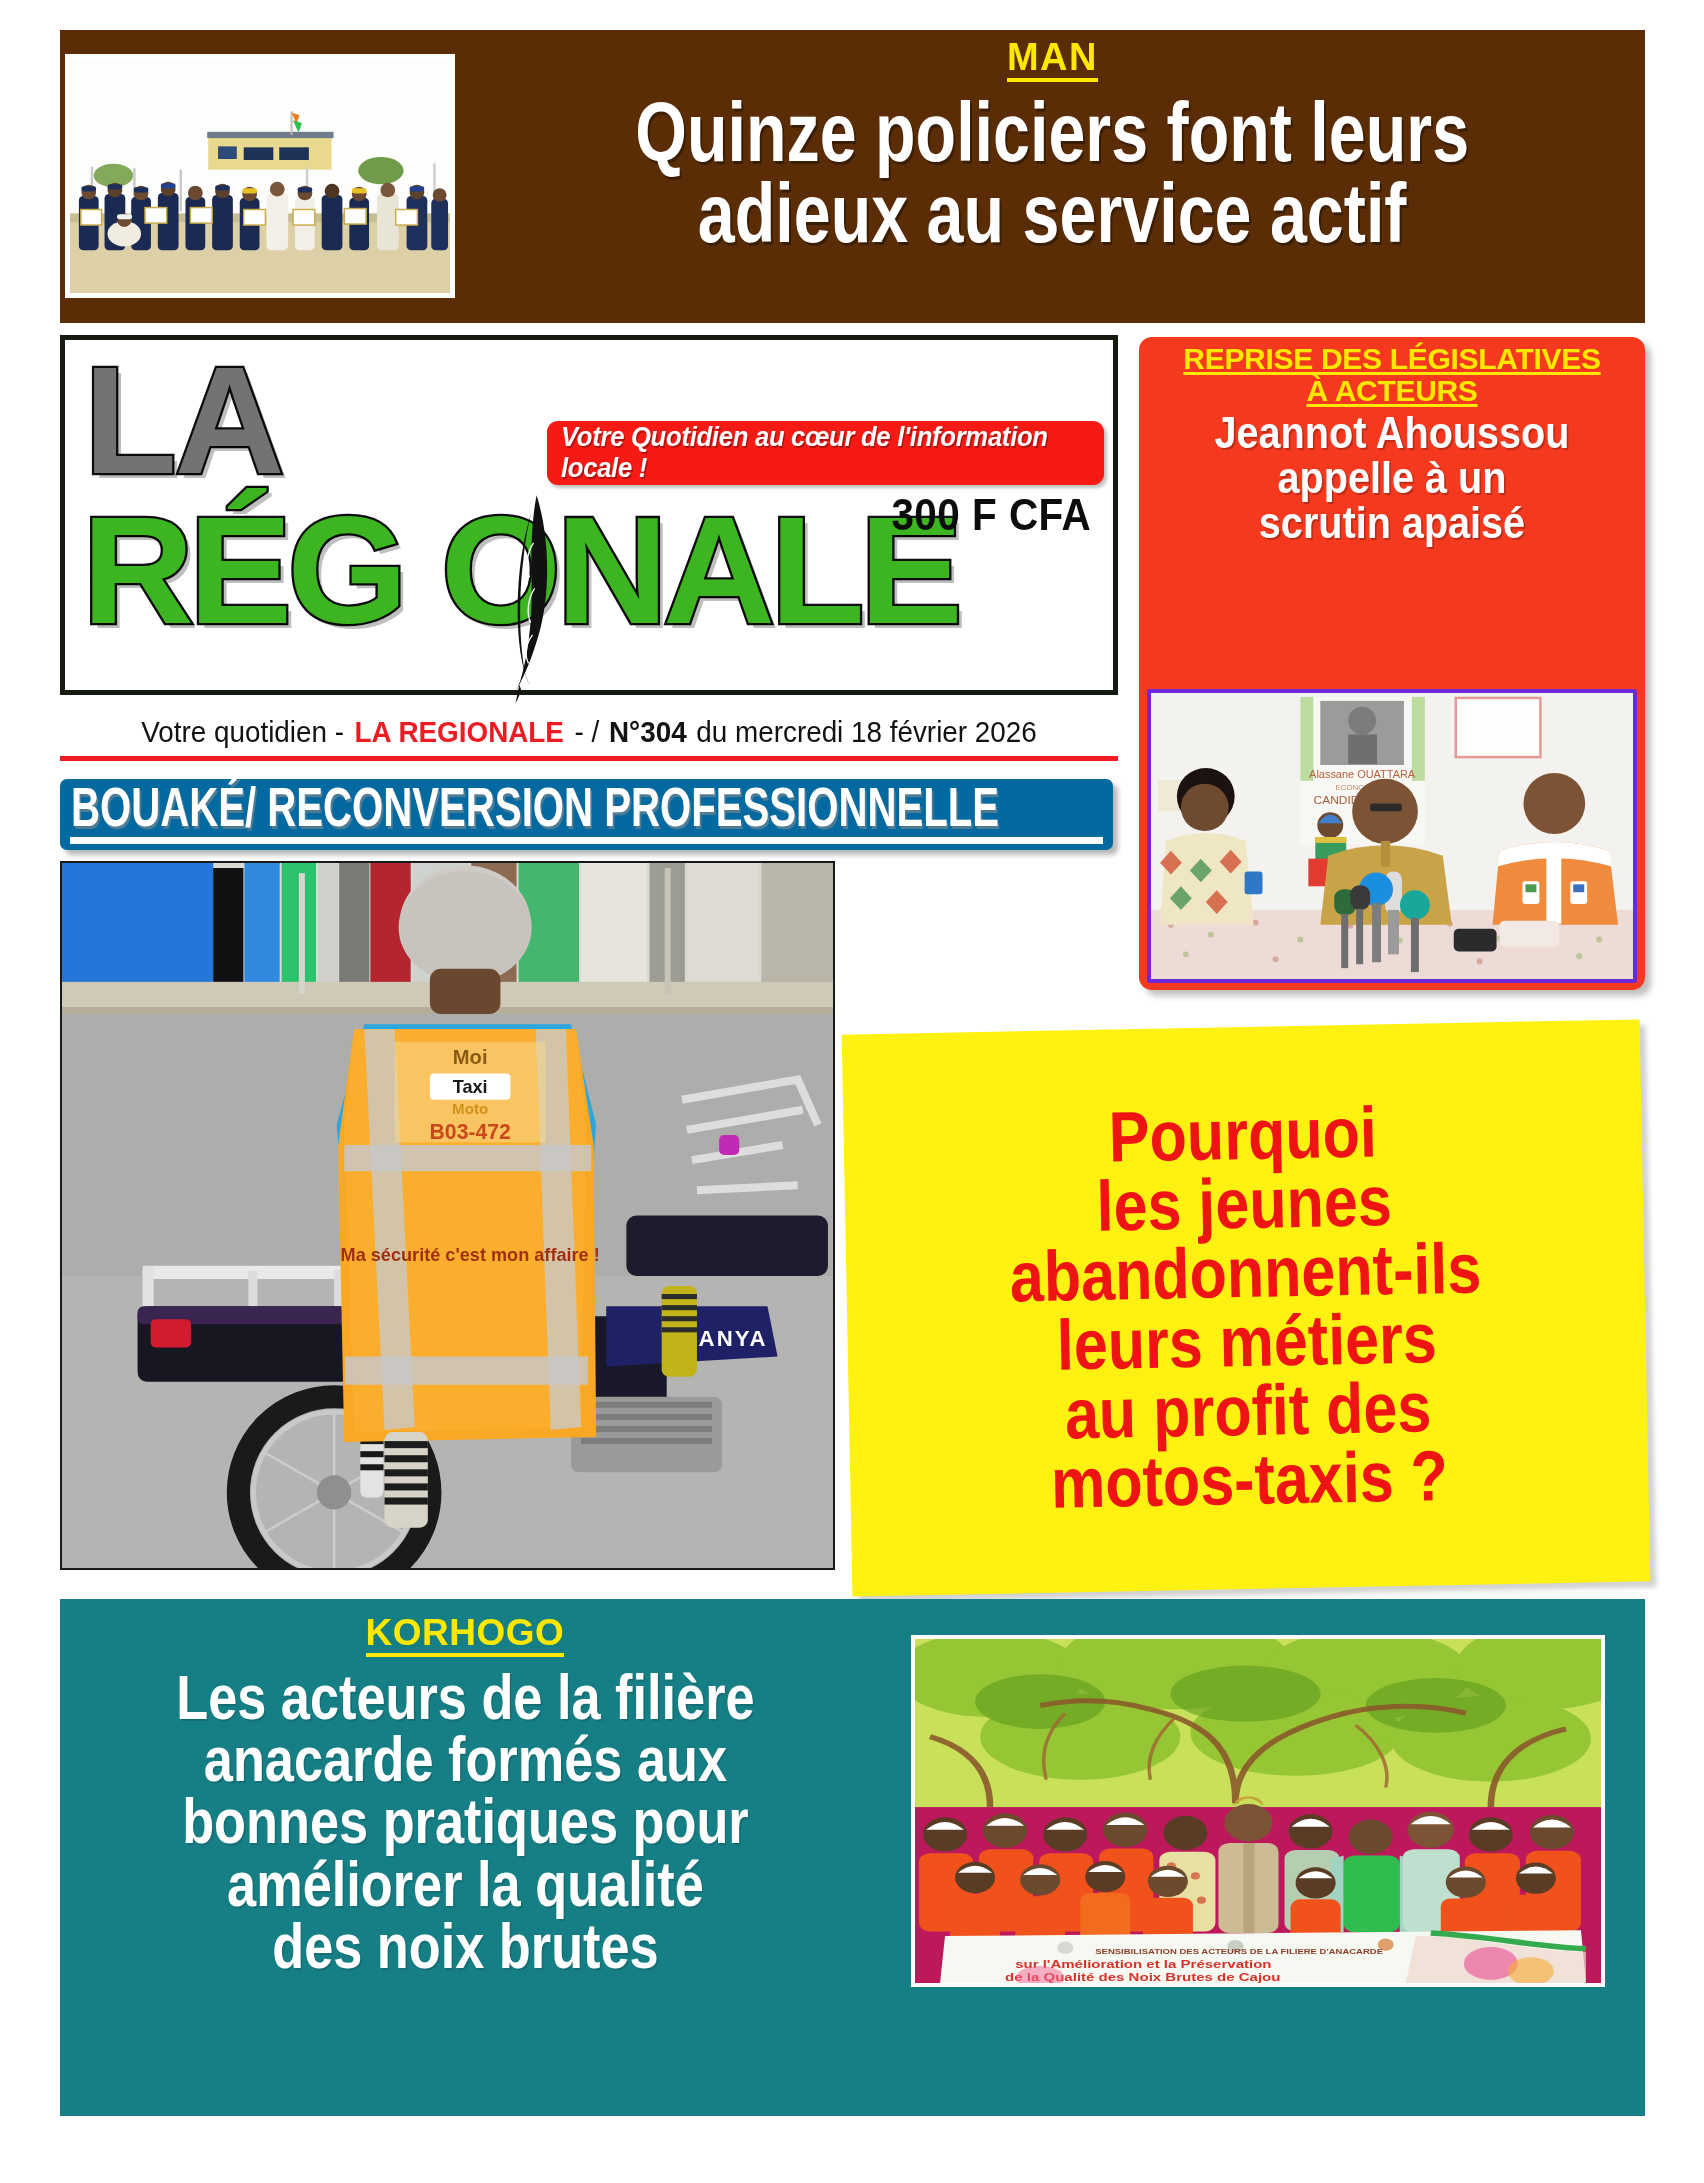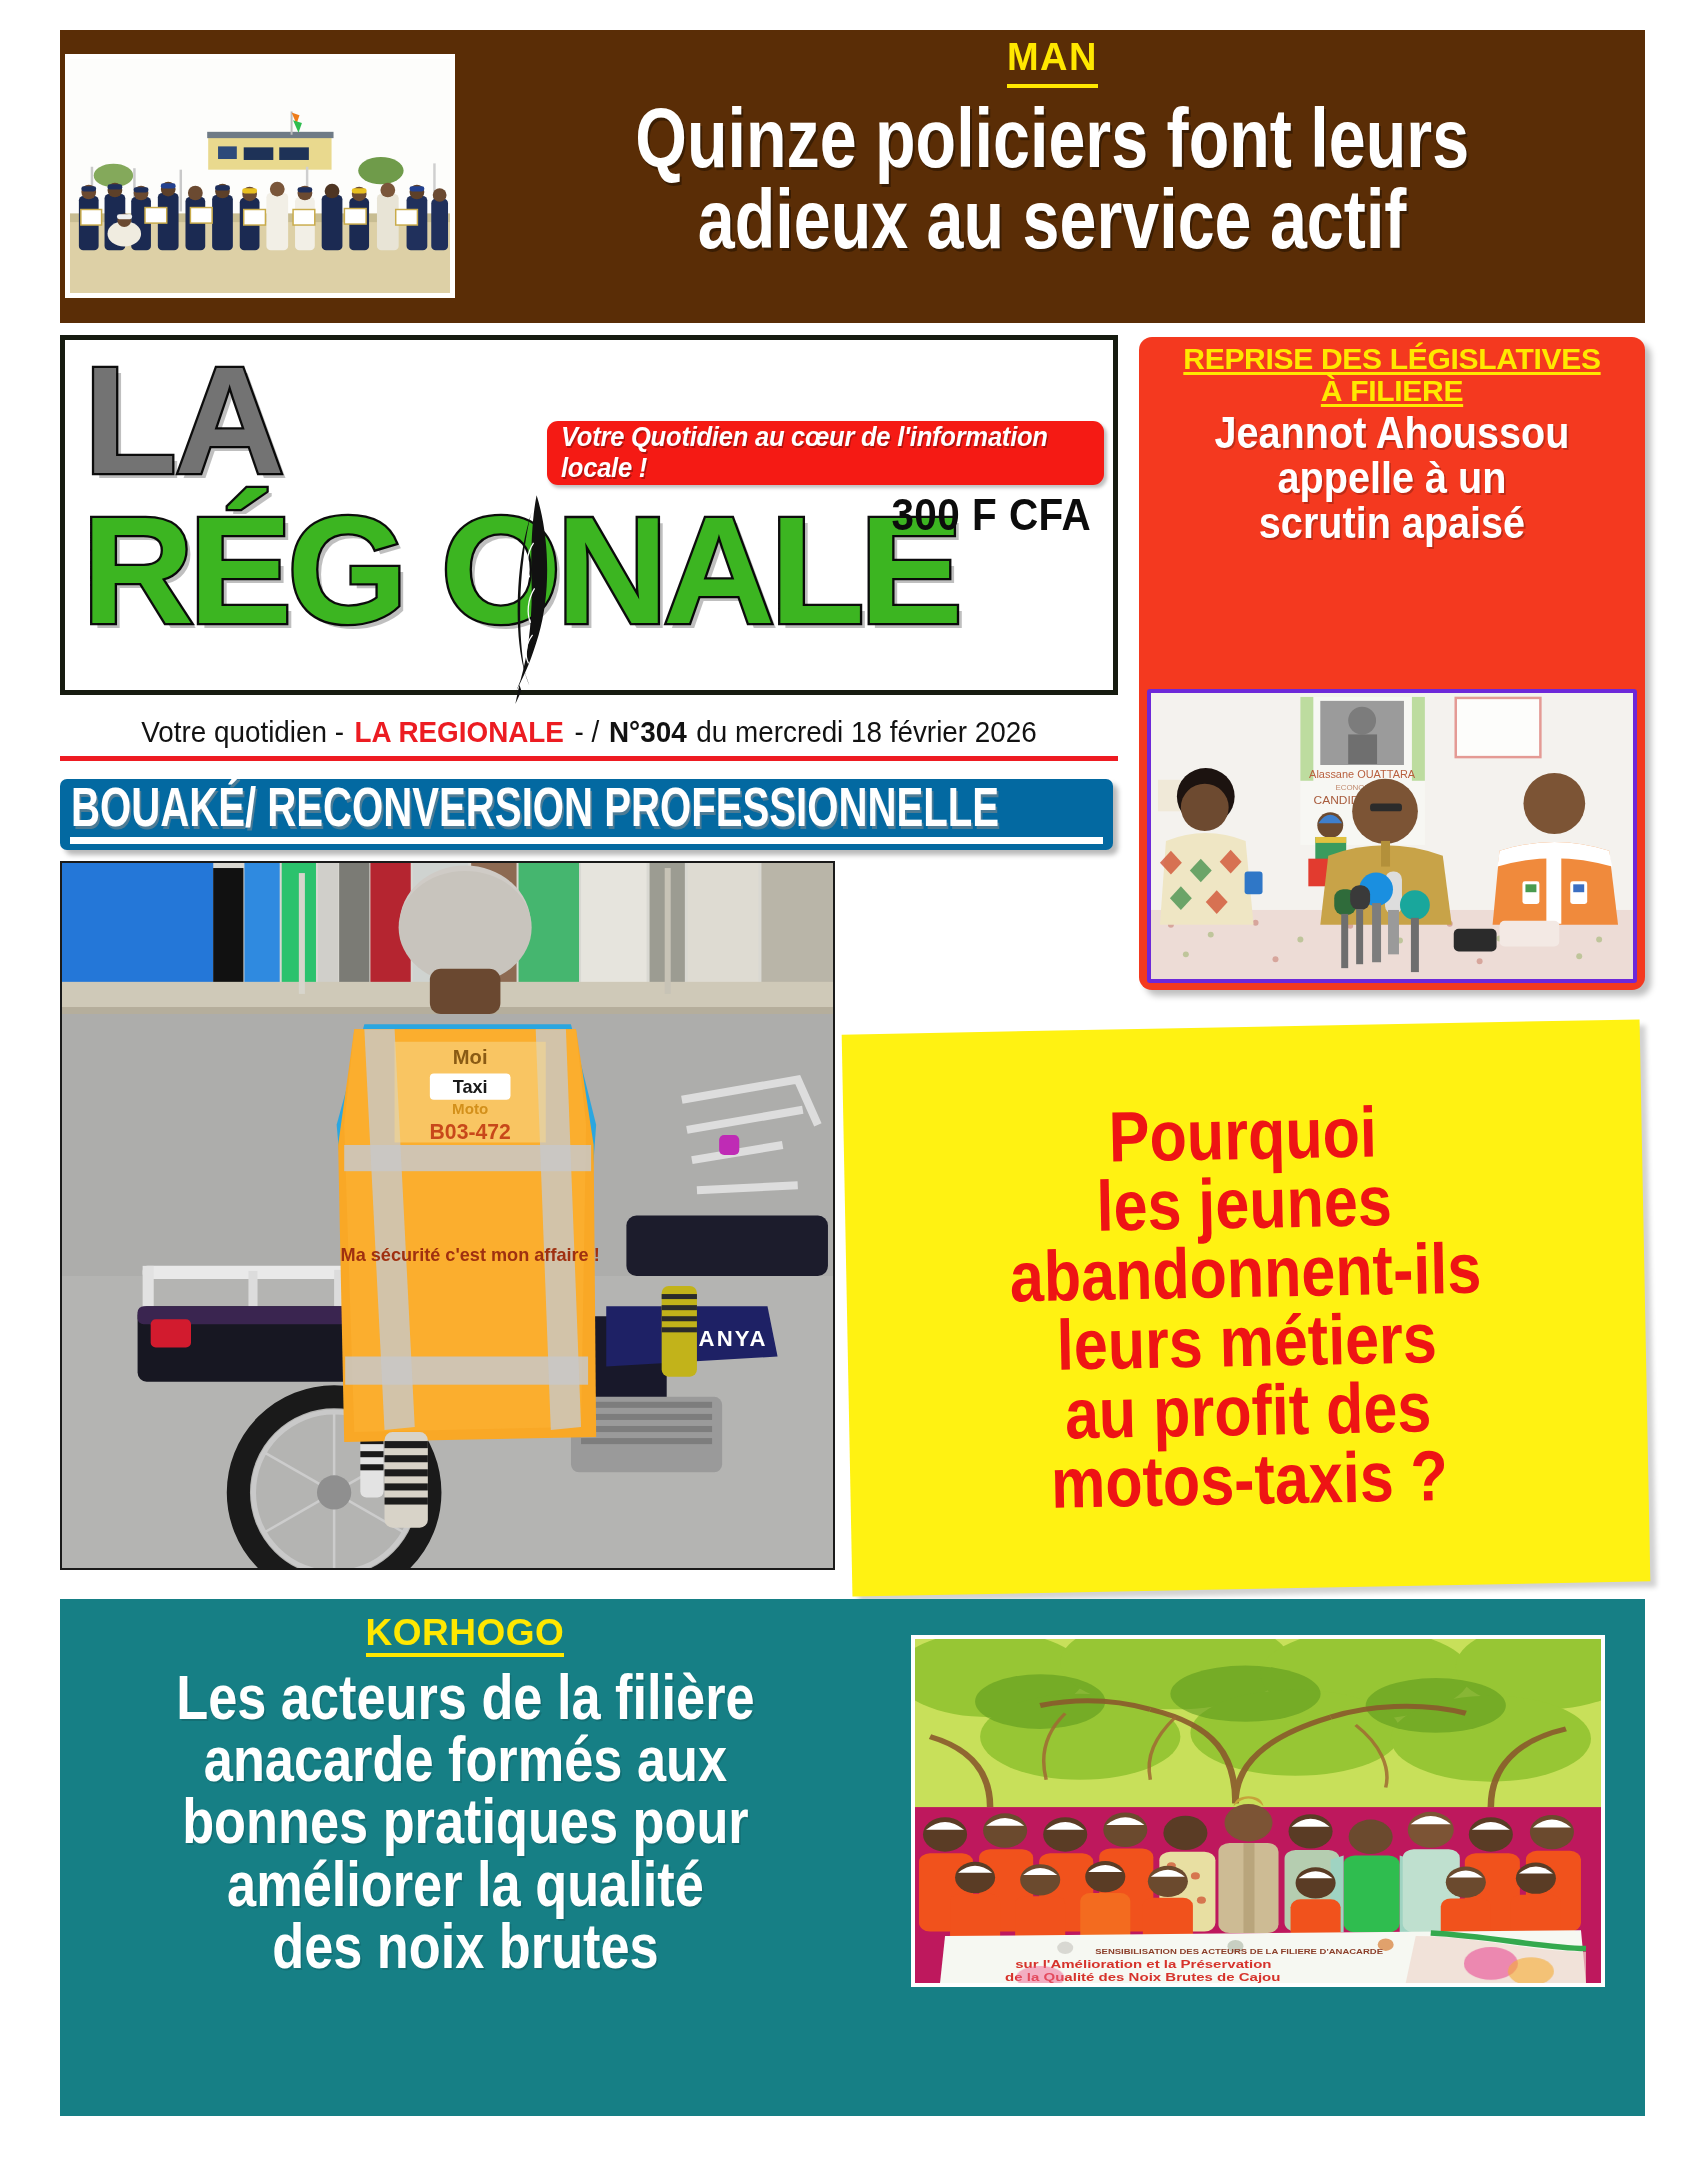--- a/index.html
+++ b/index.html
@@ -29,21 +29,21 @@
     display: flex; flex-direction: column;
     align-items: center; justify-content: flex-start;
     padding-top: 4px;
   }
   .kicker-man {
     color: #ffe800;
     font-size: 38px; font-weight: bold;
     letter-spacing: 1.5px;
     font-family: "Liberation Sans", sans-serif;
     border-bottom: 4.6px solid #ffe800;
-    padding-bottom: 8px; line-height: 1;
+    padding-bottom: 2px; line-height: 1;
   }
   .top-headline {
     color: #ffffff;
     font-family: "Liberation Sans Narrow","Liberation Sans", sans-serif;
     font-size: 83px; font-weight: bold;
     line-height: 0.97; text-align: center;
     transform: scaleX(0.80); transform-origin: center top;
     margin-top: 11px;
     text-shadow: 2.5px 2.5px 0 rgba(0,0,0,0.35);
     white-space: nowrap;
@@ -489,21 +489,21 @@
           <rect x="640" y="1232" width="86" height="14"></rect>
           <rect x="640" y="1260" width="86" height="14"></rect>
         </g>
       </g>
     </svg>
   </div>
 
   <div class="red-box">
     <div class="red-kicker">
       <u>REPRISE DES LÉGISLATIVES</u><br>
-      <u>À FILIERE</u>
+      <u>À ACTEURS</u>
     </div>
     <div class="red-headline">
       <div>Jeannot Ahoussou</div>
       <div>appelle à un</div>
       <div>scrutin apaisé</div>
     </div>
     <div class="red-photo">
       <svg class="ph" viewBox="0 0 968 580" preserveAspectRatio="none">
         <rect x="0" y="0" width="968" height="580" fill="#f4f2ee"></rect>
 

